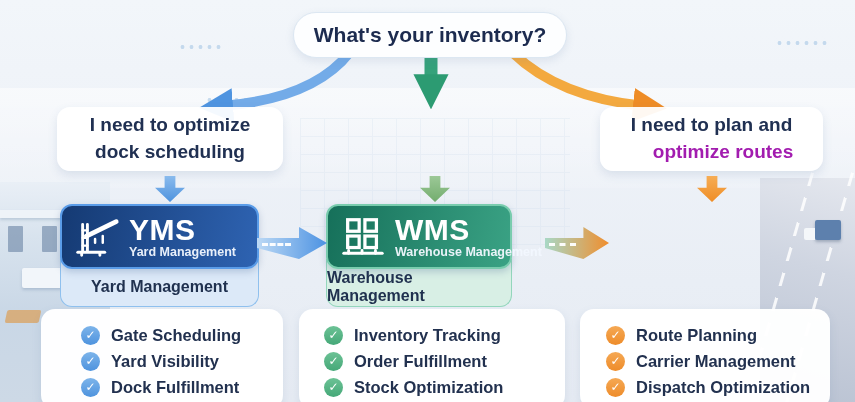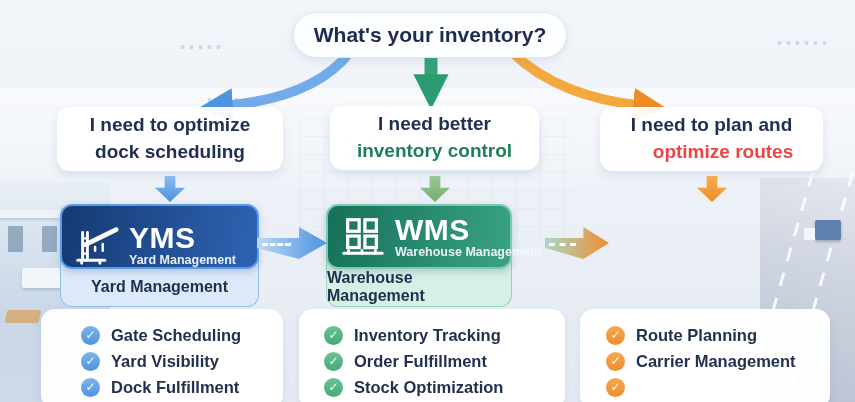--- a/index.html
+++ b/index.html
@@ -38,39 +38,39 @@
   .arrow-layer { position:absolute; left:0; top:0; z-index:1; pointer-events:none; }
   
   .qbox { position:absolute; z-index:2; background:rgba(255,255,255,.94); border-radius:13px;
     box-shadow:0 4px 10px rgba(95,125,170,.16); display:flex; flex-direction:column;
     align-items:center; justify-content:center; 
     font-size:19px; font-weight:600; color:#203052; line-height:1.4; }
   .qb1 { left:57px; top:107px; width:226px; height:64px; }
   .qb2 { left:330px; top:106px; width:209px; height:64px; }
   .qb3 { left:600px; top:107px; width:223px; height:64px; }
   .accent-green { color:#1f7e58; }
-  .accent-orange { color:#ef4444;margin-left:23px; }
+  .accent-orange { color:#a21caf;margin-left:23px; }
   
   .varrow { position:absolute; width:30px; height:26px; z-index:2;
     clip-path: polygon(32% 0, 68% 0, 68% 45%, 100% 45%, 50% 100%, 0 45%, 32% 45%); }
   .va1 { left:155px; top:176px; background:linear-gradient(180deg,#8abbed,#4e93de); }
   .va2 { left:420px; top:176px; background:linear-gradient(180deg,#9cc897,#73ad6e); }
   .va3 { left:697px; top:176px; background:linear-gradient(180deg,#f6ad55,#ef8d26); }
   
   .card { position:absolute; z-index:2; }
   .c1 { left:60px;  top:204px; width:199px; }
   .c2 { left:326px; top:204px; width:186px; }
   .c3 { left:608px; top:204px; width:200px; }
   .card-header { position:relative; z-index:2; height:65px; border-radius:12px; border:2.5px solid;
     display:flex; align-items:center; padding:0 8px 0 12px; box-shadow:0 3px 7px rgba(60,90,140,.25); }
   .card-subbar { position:relative; z-index:1; margin-top:-10px; padding-top:8px; height:48px;
     border-radius:0 0 12px 12px; border:1.5px solid; border-top:none;
     display:flex; align-items:center; justify-content:center;
     font-size:16px; font-weight:700; color:#20314f; }
-  .c1 .card-header { background:linear-gradient(100deg,#153a73,#2e63b2); border-color:#5a9ce8;align-items:flex-end; }
+  .c1 .card-header { background:linear-gradient(100deg,#153a73,#2e63b2); border-color:#5a9ce8; }
   .c1 .card-subbar { background:#dce9f8; border-color:#8fc0ee; }
   .c2 .card-header { background:linear-gradient(100deg,#16705a,#3aa284); border-color:#79ccae; }
   .c2 .card-subbar { background:#d8efe5; border-color:#93d6bc; }
   .c3 .card-header { background:linear-gradient(100deg,#cd5309,#ef9140); border-color:#f5ab4e; }
   .c3 .card-subbar { background:#fce7cf; border-color:#f6c48c; }
   .hdr-icon { flex:0 0 auto; margin-right:9px; }
   .hdr-text { display:flex; flex-direction:column; line-height:1.05; min-width:0; }
   .hdr-acronym { font-size:30px; font-weight:800; color:#ffffff; letter-spacing:.5px; }
   .hdr-sub { font-size:12.5px; font-weight:600; color:#f3f8ff; opacity:.95; white-space:nowrap; }
   
@@ -138,24 +138,20 @@
   </svg>
 
   <div class="pill">
     <span>What's your inventory?</span>
   </div>
 
   <div class="qbox qb1">
     <span>I need to optimize</span>
     <span>dock scheduling</span>
   </div>
-  <div class="qbox qb2">
-    <span>I need better</span>
-    <span class="accent-green">inventory control</span>
-  </div>
   <div class="qbox qb3">
     <span>I need to plan and</span>
     <span class="accent-orange">optimize routes</span>
   </div>
 
   <div class="varrow va1"></div>
   <div class="varrow va2"></div>
   <div class="varrow va3"></div>
 
   <div class="card c1">
@@ -242,16 +238,17 @@
     <div class="feature">
       <span class="check">✓</span>
       <span>Route Planning</span>
     </div>
     <div class="feature">
       <span class="check">✓</span>
       <span>Carrier Management</span>
     </div>
     <div class="feature">
       <span class="check">✓</span>
+      <span>Dispatch Optimization</span>
     </div>
   </div>
 
 </div>
 
 </body></html>

